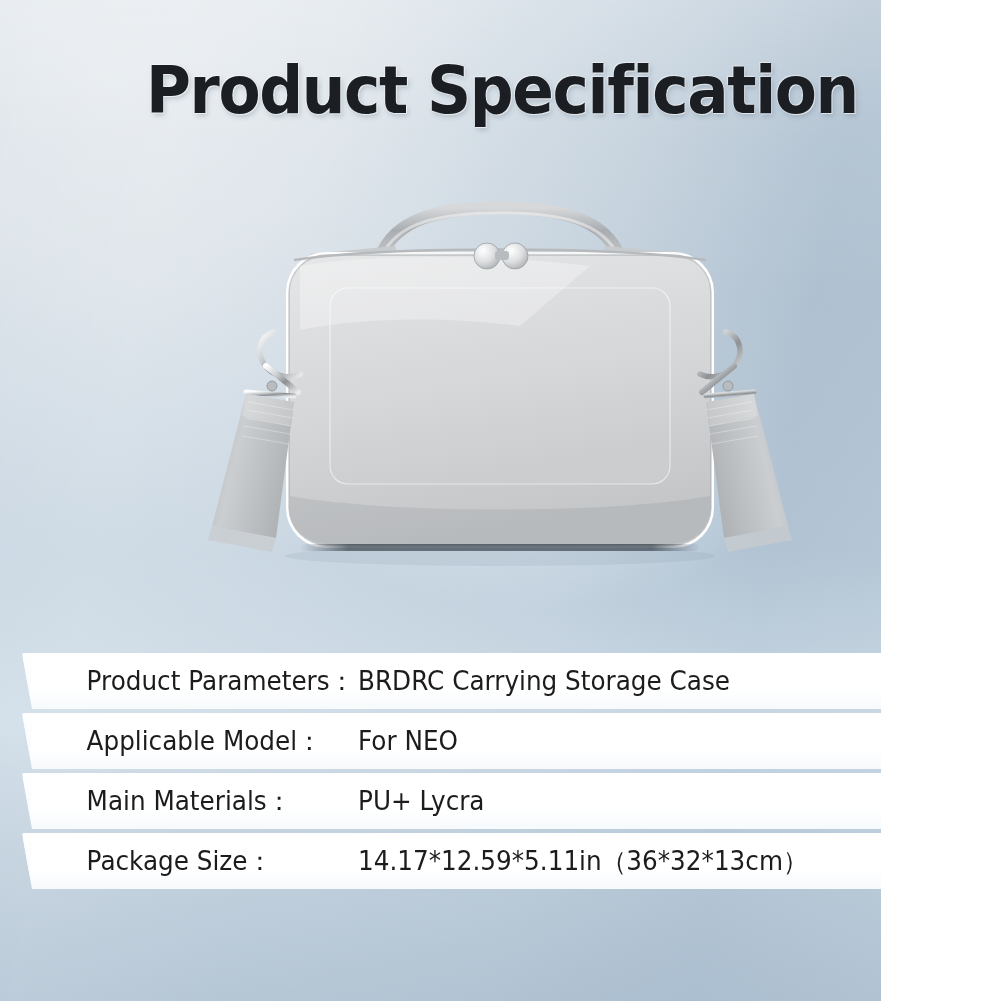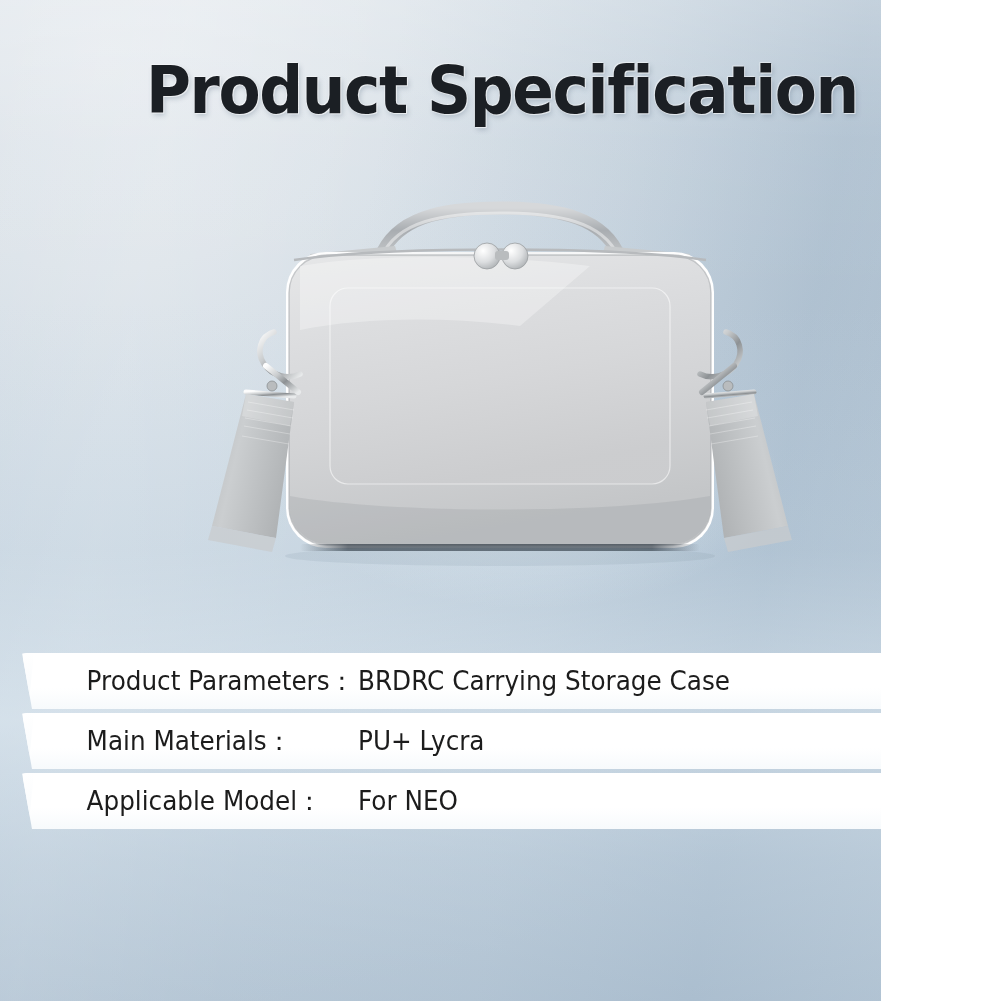--- a/index.html
+++ b/index.html
@@ -290,26 +290,30 @@
   </div>
 
   <div class="spec-table">
 
     <div class="spec-row">
       <div class="spec-label">Product Parameters：</div>
       <div class="spec-value">BRDRC Carrying Storage Case</div>
     </div>
 
     <div class="spec-row">
+      <div class="spec-label">Applicable Model：</div>
+      <div class="spec-value">For NEO</div>
+    </div>
+
+    <div class="spec-row">
       <div class="spec-label">Main Materials：</div>
       <div class="spec-value">PU+ Lycra</div>
     </div>
 
+
+
     <div class="spec-row">
-      <div class="spec-label">Applicable Model：</div>
-      <div class="spec-value">For NEO</div>
+      <div class="spec-label">Package Size：</div>
+      <div class="spec-value">14.17*12.59*5.11in（36*32*13cm）</div>
     </div>
-
-
-
 
   </div>
 </div>
 
 </body></html>

